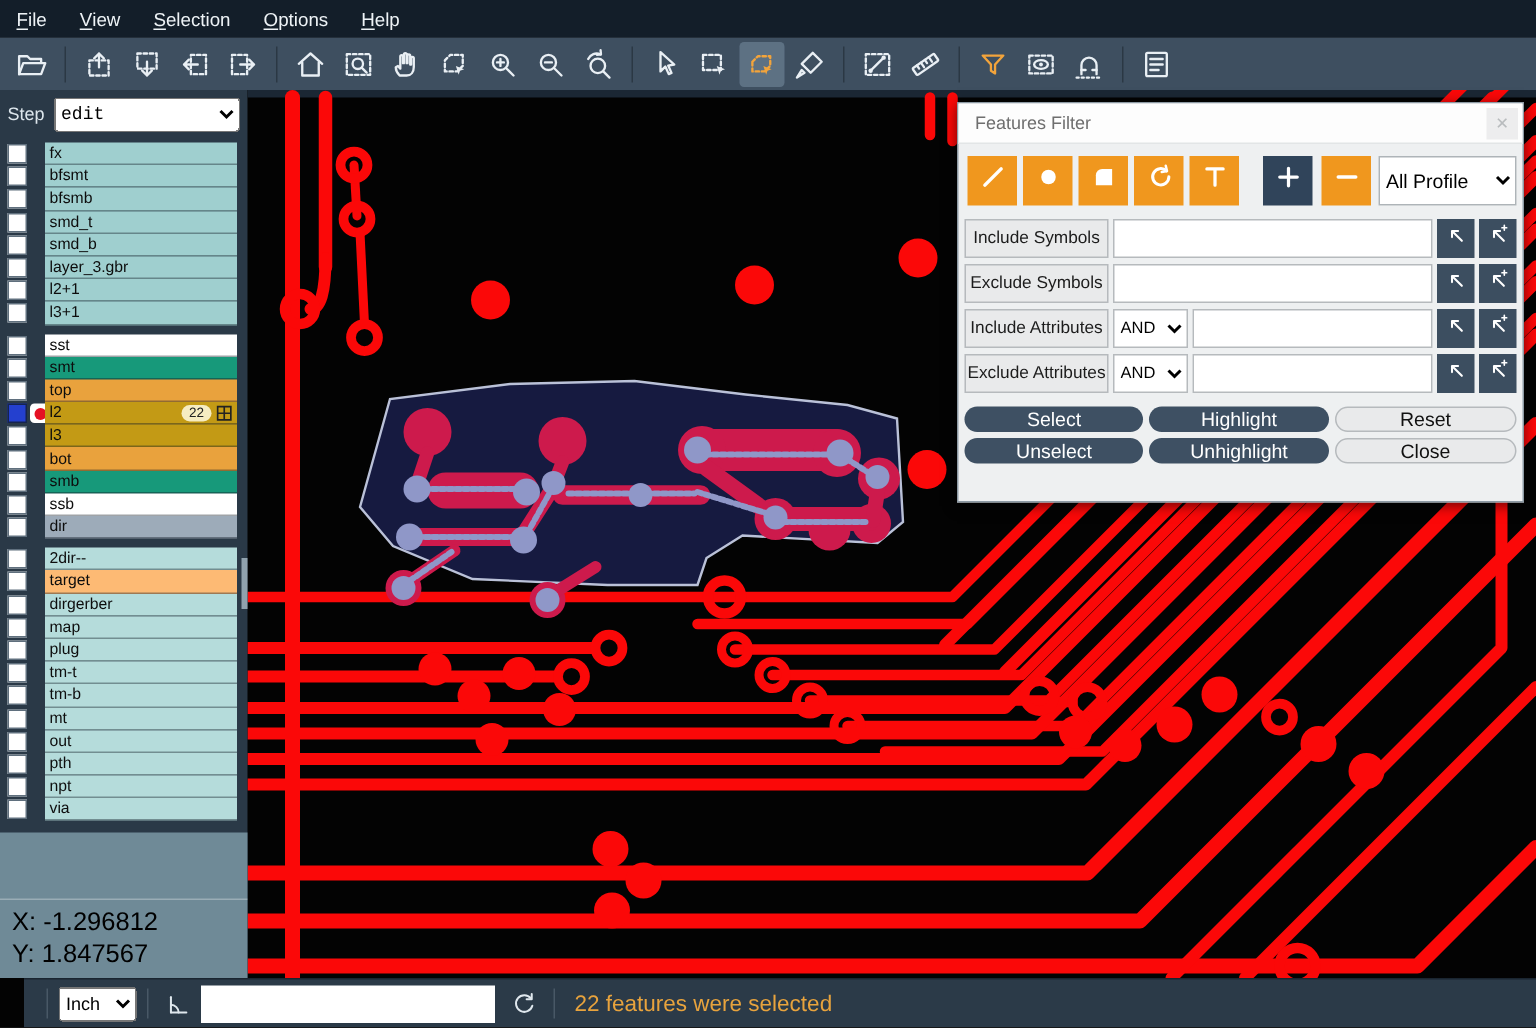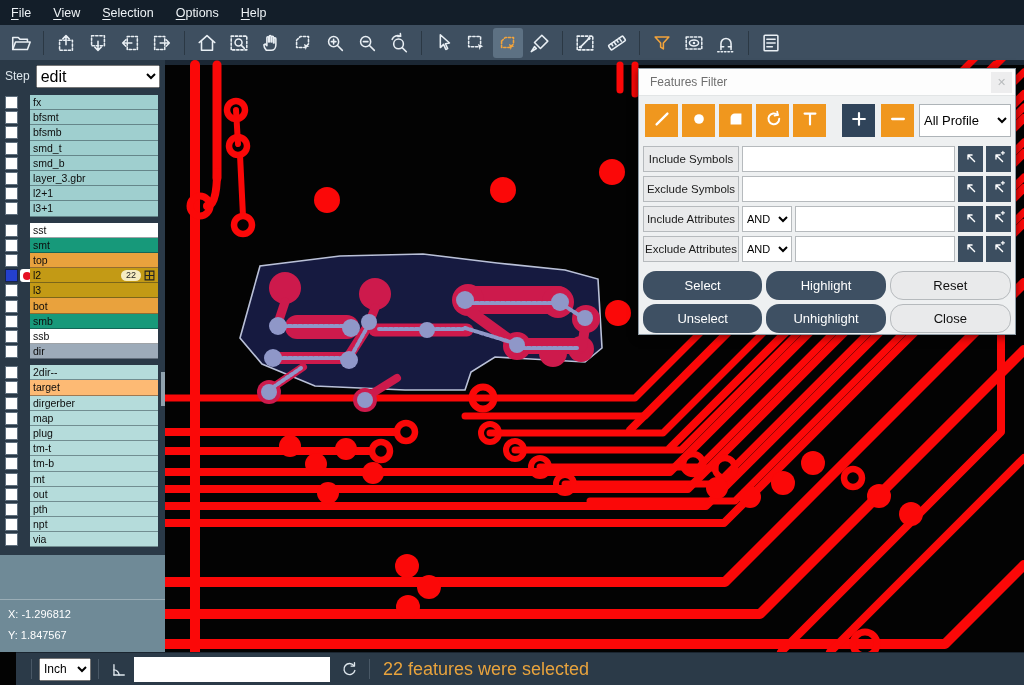--- a/index.html
+++ b/index.html
@@ -17,39 +17,39 @@
           color:#e9eff4;border-radius:3px;margin:0 1px;flex:none;}
   .tb-btn svg{width:22px;height:22px;display:block;}
   .tb-btn.active{background:#5d7183;color:#f3a43b;}
   .tb-btn.orange{color:#f3a43b;}
   .tb-sep{width:1px;height:24px;background:#2b3844;margin:0 6px;flex:none;}
   
   .sidebar{position:absolute;top:60px;left:0;width:165px;height:592px;background:#2a3947;
            display:flex;flex-direction:column;z-index:20;}
   .step-row{height:32px;display:flex;align-items:center;padding:0 5px;gap:6px;flex:none;}
   .step-label{color:#dde6ec;font-size:12px;}
-  .step-select{flex:1;height:23px;font-size:16px;font-family:Liberation Sans, sans-serif;}
+  .step-select{flex:1;height:23px;font-size:12px;font-family:Liberation Mono, monospace;}
   .layers{position:relative;padding-top:3px;flex:none;}
   .layer-group{margin-bottom:6px;}
   .layer-row{height:15.2px;display:flex;align-items:center;position:relative;}
   .cb{width:11px;height:11px;background:#fff;border:1px solid #5f6f7d;margin-left:5px;flex:none;box-sizing:content-box;}
   .cb.on{background:#2440cf;border-color:#16244e;}
   .dot{width:13px;height:13px;background:#fff;border-radius:3px;margin-left:2px;flex:none;
        display:flex;align-items:center;justify-content:center;}
   .dot i{width:8px;height:8px;border-radius:50%;background:#e51023;display:block;}
   .chip{position:absolute;left:30px;width:128px;height:15.2px;box-sizing:border-box;display:flex;
         align-items:center;padding:0 3px;font-size:10.5px;color:#0d0d0d;
         border-bottom:1px solid rgba(15,25,35,.4);}
   .badge{margin-left:auto;background:#f6ecc2;border-radius:6px;font-size:9px;padding:0 5px;
          line-height:11px;color:#222;}
   .grid-ic{margin-left:3px;display:flex;}
   .scroll-thumb{position:absolute;right:0;top:312px;width:4px;height:34px;background:#90a2ae;}
   .coords{flex:1;background:#6f8a97;position:relative;margin-top:2px;}
   .coords .divider{position:absolute;left:0;right:0;bottom:52px;height:1px;background:rgba(255,255,255,.3);}
-  .coords .xy{position:absolute;left:8px;bottom:6px;color:#ffffff;font-size:11px;line-height:21px;}
+  .coords .xy{position:absolute;left:8px;bottom:6px;color:#000000;font-size:17px;line-height:21px;}
   
   .canvas{position:absolute;left:165px;top:60px;width:859px;height:592px;background:#030303;z-index:1;}
   .canvas svg{display:block;}
   
   .dialog{position:absolute;left:638px;top:68px;width:378px;height:267px;background:#eef0f1;
           border:1px solid #8d9aa4;box-sizing:border-box;box-shadow:0 2px 8px rgba(0,0,0,.55);z-index:40;}
   .dlg-title{height:26px;background:#fdfdfd;display:flex;align-items:center;padding:0 3px 0 11px;
              color:#6f6f6f;font-size:12px;border-bottom:1px solid #e2e5e6;gap:11px;}
   .dlg-close{margin-left:auto;width:21px;height:21px;background:#ededee;color:#b9bcbe;
              display:flex;align-items:center;justify-content:center;font-size:11px;}
@@ -68,33 +68,33 @@
              font-size:11.5px;color:#1c1c1c;}
   .row-input{flex:1;height:26px;border:1px solid #b6babd;box-sizing:border-box;background:#fff;
              min-width:0;font-family:inherit;}
   .op-select{width:50px;height:26px;flex:none;font-size:11px;font-family:inherit;
              border:1px solid #b6babd;background:#fff;}
   .sq-btn{width:25px;height:26px;flex:none;background:#3c4e60;color:#fff;display:flex;
           align-items:center;justify-content:center;}
   .sq-btn svg{width:15px;height:15px;}
   .actions{margin:9px 4px 0 4px;display:flex;gap:4px;}
   .actions.second{margin-top:4px;}
-  .act{flex:1;height:29px;display:flex;align-items:center;justify-content:center;font-size:13px;cursor:default;border-radius:13px;}
+  .act{flex:1;height:17px;display:flex;align-items:center;justify-content:center;font-size:13px;cursor:default;border-radius:13px;}
   .act.dark{background:#3e5063;color:#fff;}
   .act.light{background:#e9eaeb;border:1px solid #b6babd;box-sizing:border-box;color:#111;}
   
   .statusbar{position:absolute;left:16px;bottom:0;width:100%;height:33px;background:#2b3a48;
              display:flex;align-items:center;padding:0 8px;box-sizing:border-box;color:#dce4ea;
              border-top:1px solid #1a2530;z-index:30;}
   .sb-sep{width:1px;height:20px;background:#495866;margin:0 7px;flex:none;}
   .unit-select{width:52px;height:23px;font-size:12px;font-family:inherit;}
   .sb-icon{width:26px;height:26px;display:flex;align-items:center;justify-content:center;color:#dfe7ed;flex:none;}
   .sb-icon svg{width:19px;height:19px;}
   .sb-input{width:192px;height:23px;border:none;background:#fff;margin:0 6px 0 2px;font-family:inherit;}
-  .sb-msg{color:#e8a33d;font-size:18px;margin-left:6px;white-space:nowrap;}
+  .sb-msg{color:#e8a33d;font-size:15px;margin-left:6px;white-space:nowrap;}
 </style>
 </head>
 <body>
 
 <div id="app">
 
   <div class="menubar">
       <div class="menu-item"><u>F</u>ile</div>
       <div class="menu-item"><u>V</u>iew</div>
       <div class="menu-item"><u>S</u>election</div>

